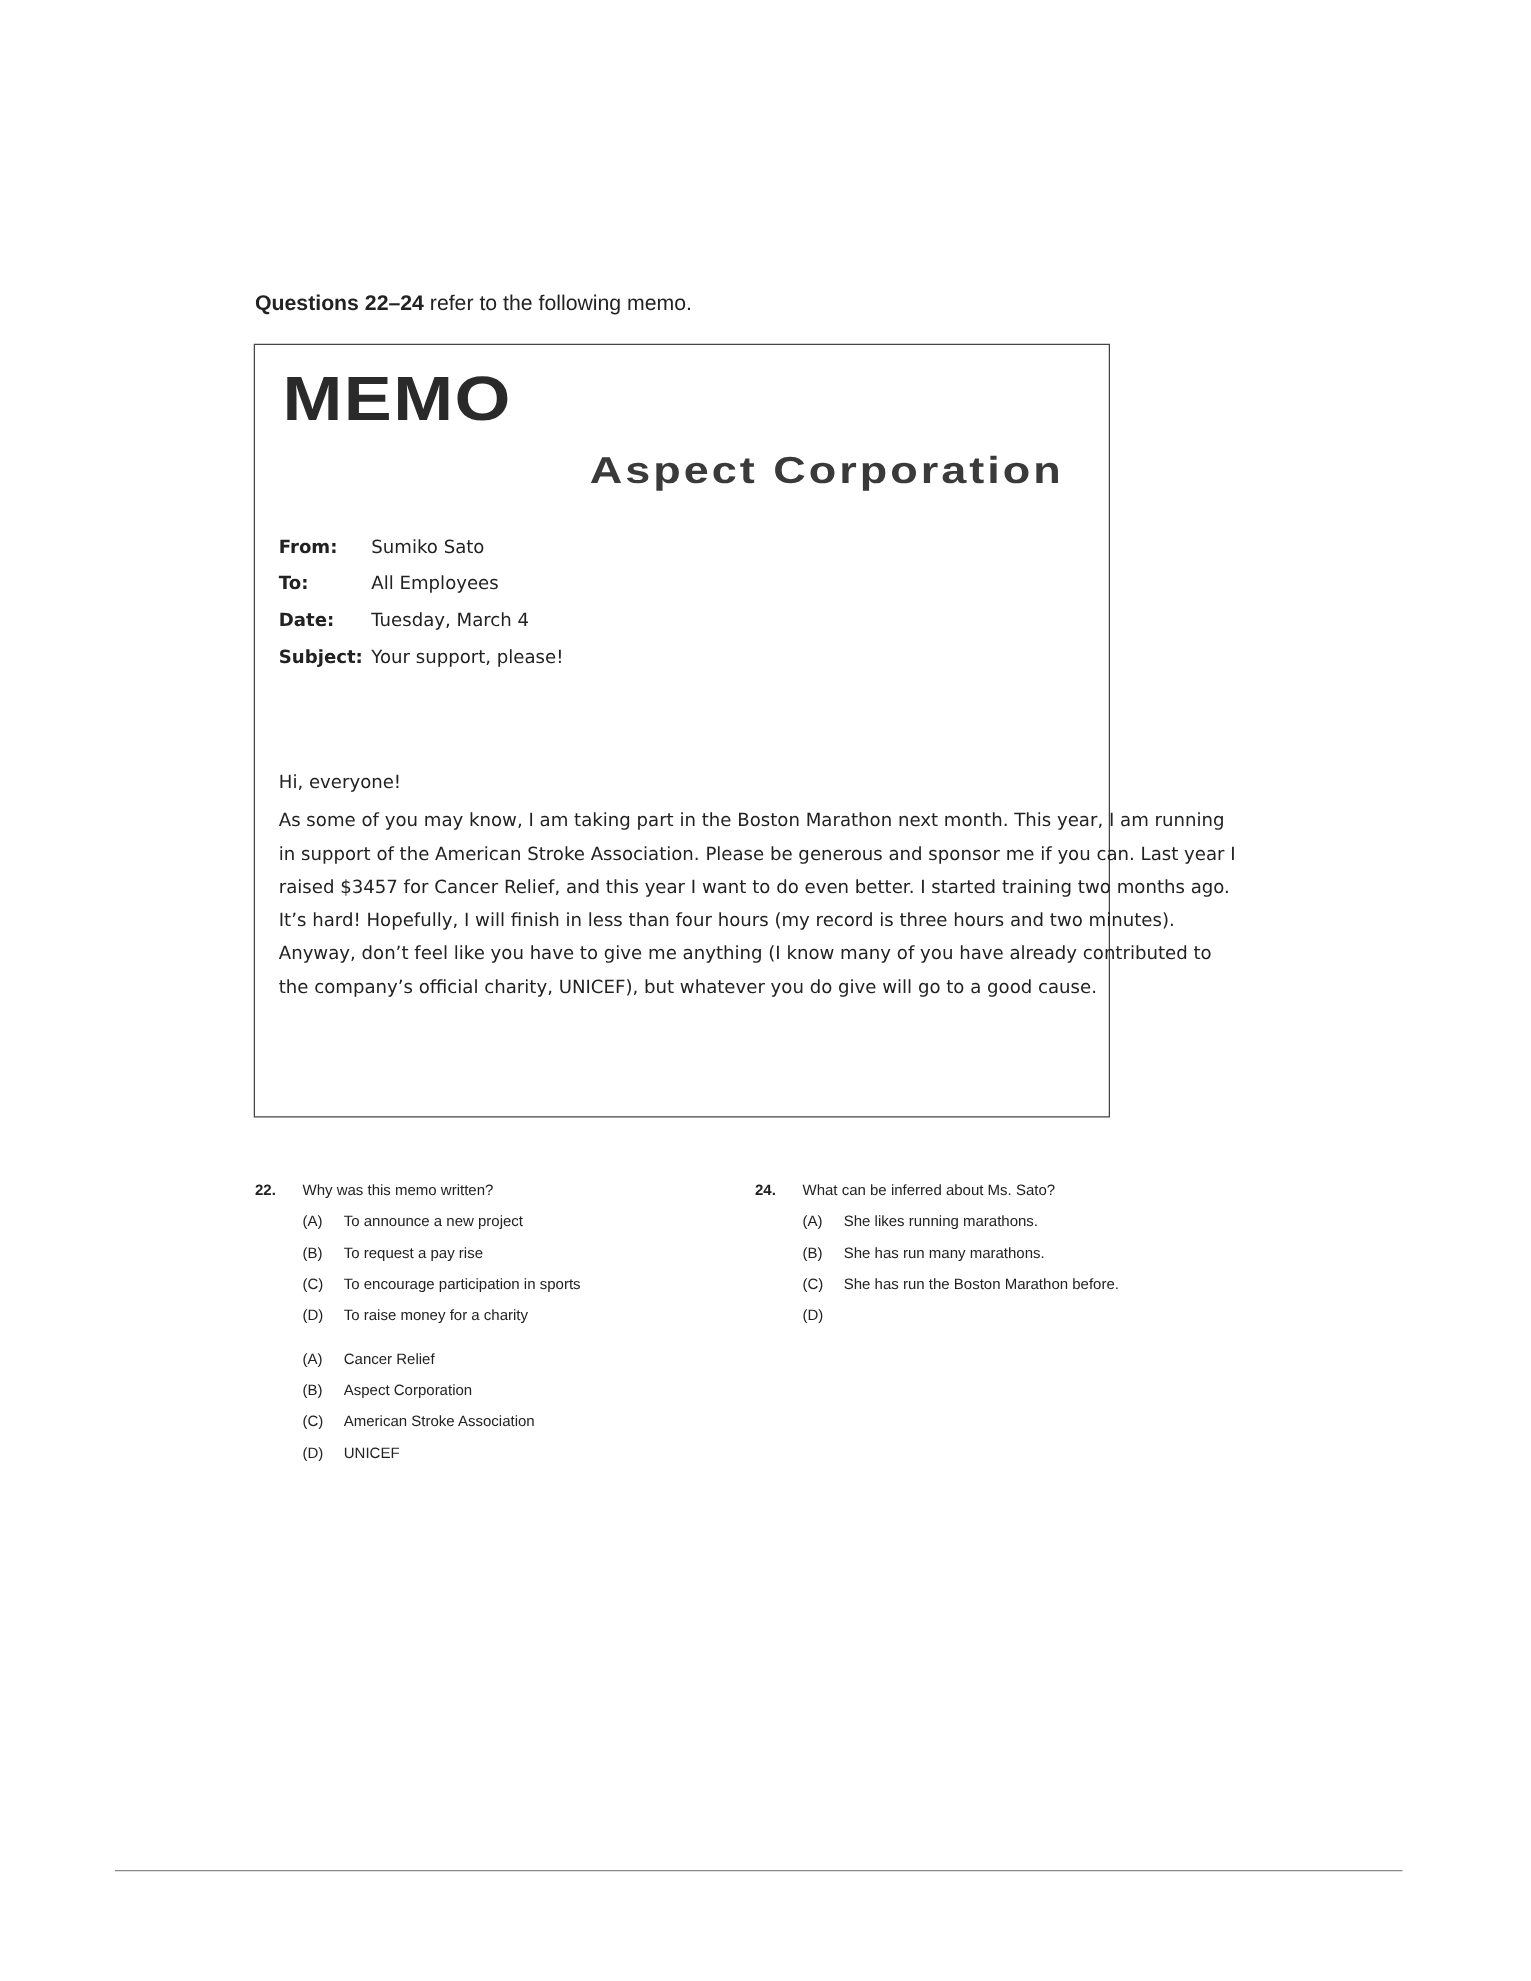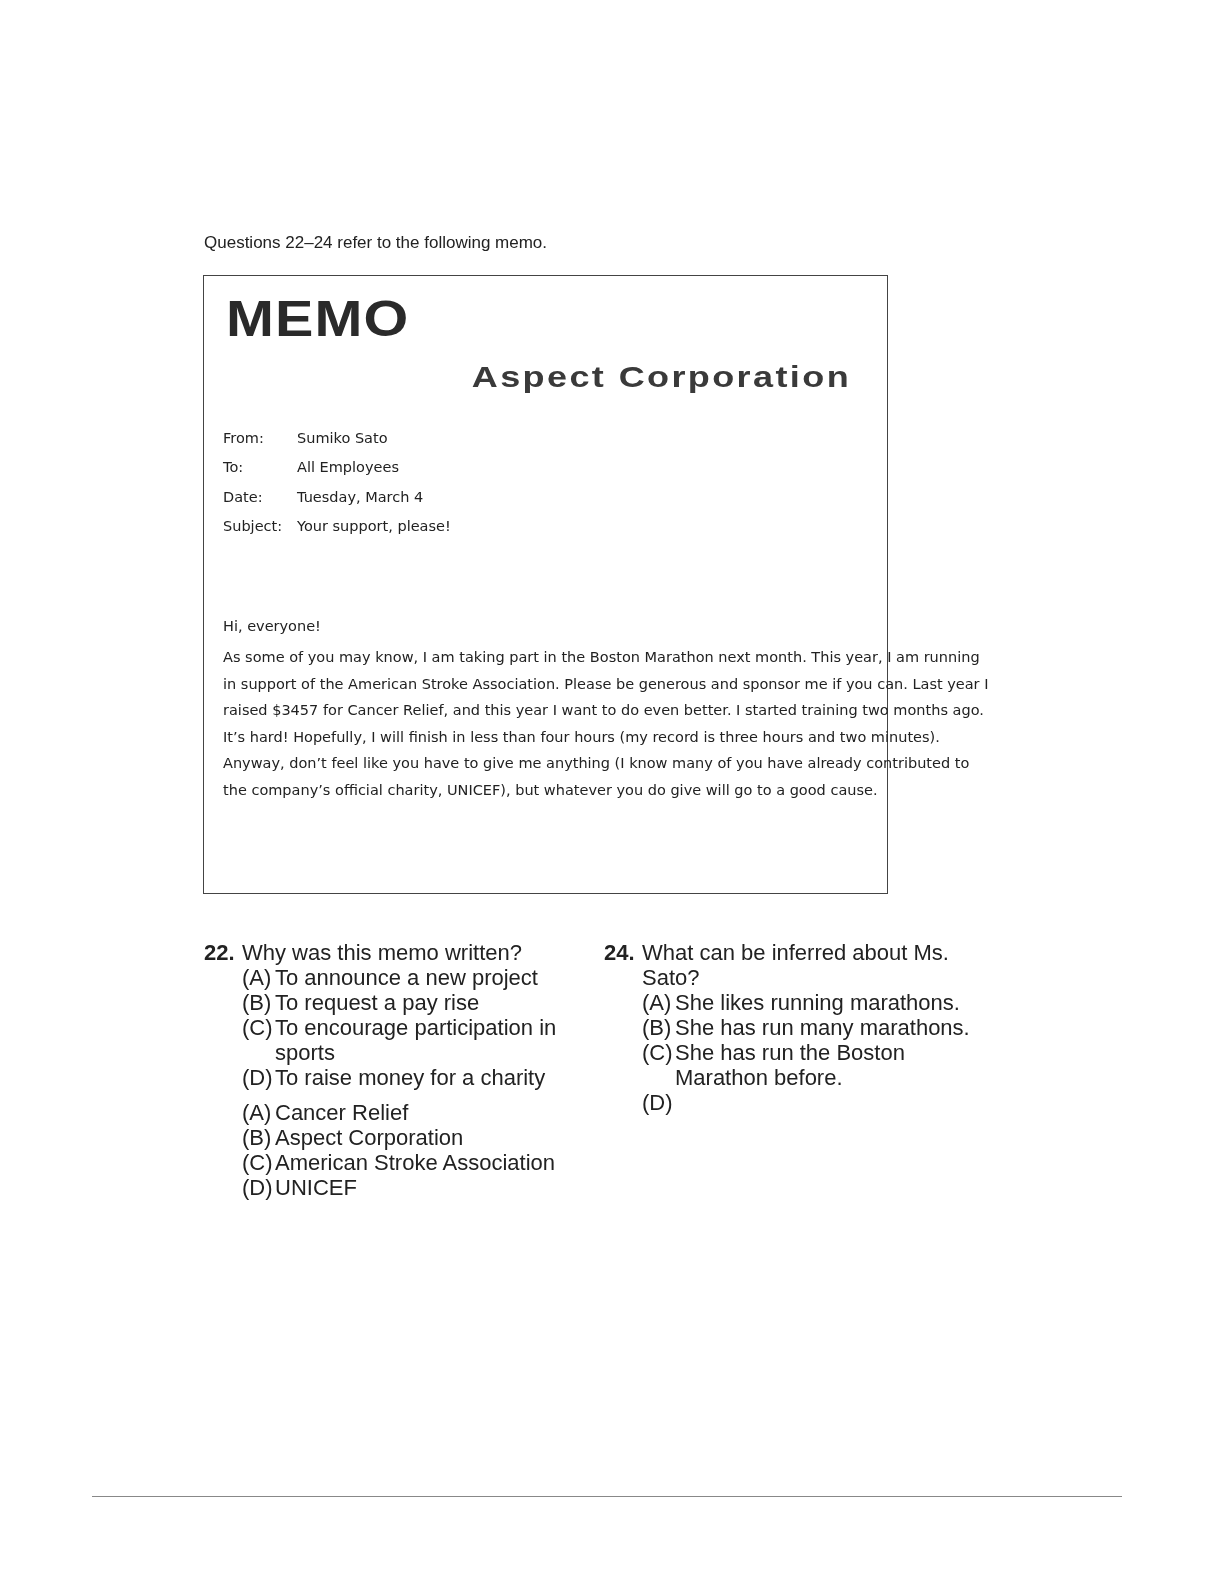--- a/index.html
+++ b/index.html
@@ -6,21 +6,21 @@
     body {
       width: 1225px; height: 1585px; position: relative;
       background: #ffffff; color: #1a1a1a;
       font-family: "Liberation Sans", sans-serif;
       overflow: hidden;
     }
     .intro {
       position: absolute; left: 204px; top: 233px;
       font-size: 17px; color: #222;
     }
-    .intro b { font-weight: normal; }
+    .intro b { font-weight: bold; }
     .memo-box {
       position: absolute; left: 203px; top: 275px;
       width: 685px; height: 619px;
       border: 1.5px solid #444;
       box-sizing: border-box;
     }
     .memo-title {
       position: absolute; left: 22px; top: 14px;
       font-family: "Liberation Sans", sans-serif;
       font-weight: 900; font-size: 50px; letter-spacing: 1px;
@@ -30,32 +30,32 @@
       position: absolute; right: 36px; top: 84px;
       font-family: "Liberation Sans", sans-serif;
       font-weight: 900; font-size: 30px; letter-spacing: 2px;
       color: #3a3a3a; transform: scaleX(1.2); transform-origin: right;
     }
     .header-rows {
       position: absolute; left: 19px; top: 147px;
       font-family: "DejaVu Sans", sans-serif; font-size: 14.5px; color: #222;
     }
     .header-row { display: flex; height: 29.5px; align-items: center; }
-    .header-row .lbl { width: 74px; font-weight: normal; }
+    .header-row .lbl { width: 74px; font-weight: bold; }
     .body-text {
       position: absolute; left: 19px; top: 306px; width: 770px;
       font-family: "DejaVu Sans", sans-serif; font-size: 14.5px; color: #222; margin-top: 36px;
     }
     .body-text p { margin: 0; }
     .greeting { margin-bottom: 10px !important; }
     .para { line-height: 26.5px; }
     .closing { margin-top: 10px !important; line-height: 35px; }
     .questions {
       position: absolute; top: 940px;
-      font-size: 22px; color: #222;
+      font-size: 12px; color: #222;
     }
     .q-left { left: 204px; width: 400px; }
     .q-right { left: 604px; width: 380px; }
     .q { margin-bottom: 10px; }
     .q-stem { display: flex; line-height: 25px; }
     .q-num { width: 38px; font-weight: bold; flex-shrink: 0; }
     .opt { display: flex; line-height: 25px; padding-left: 38px; }
     .opt-letter { width: 33px; flex-shrink: 0; }
     .footer-rule {
       position: absolute; left: 92px; top: 1496px;

